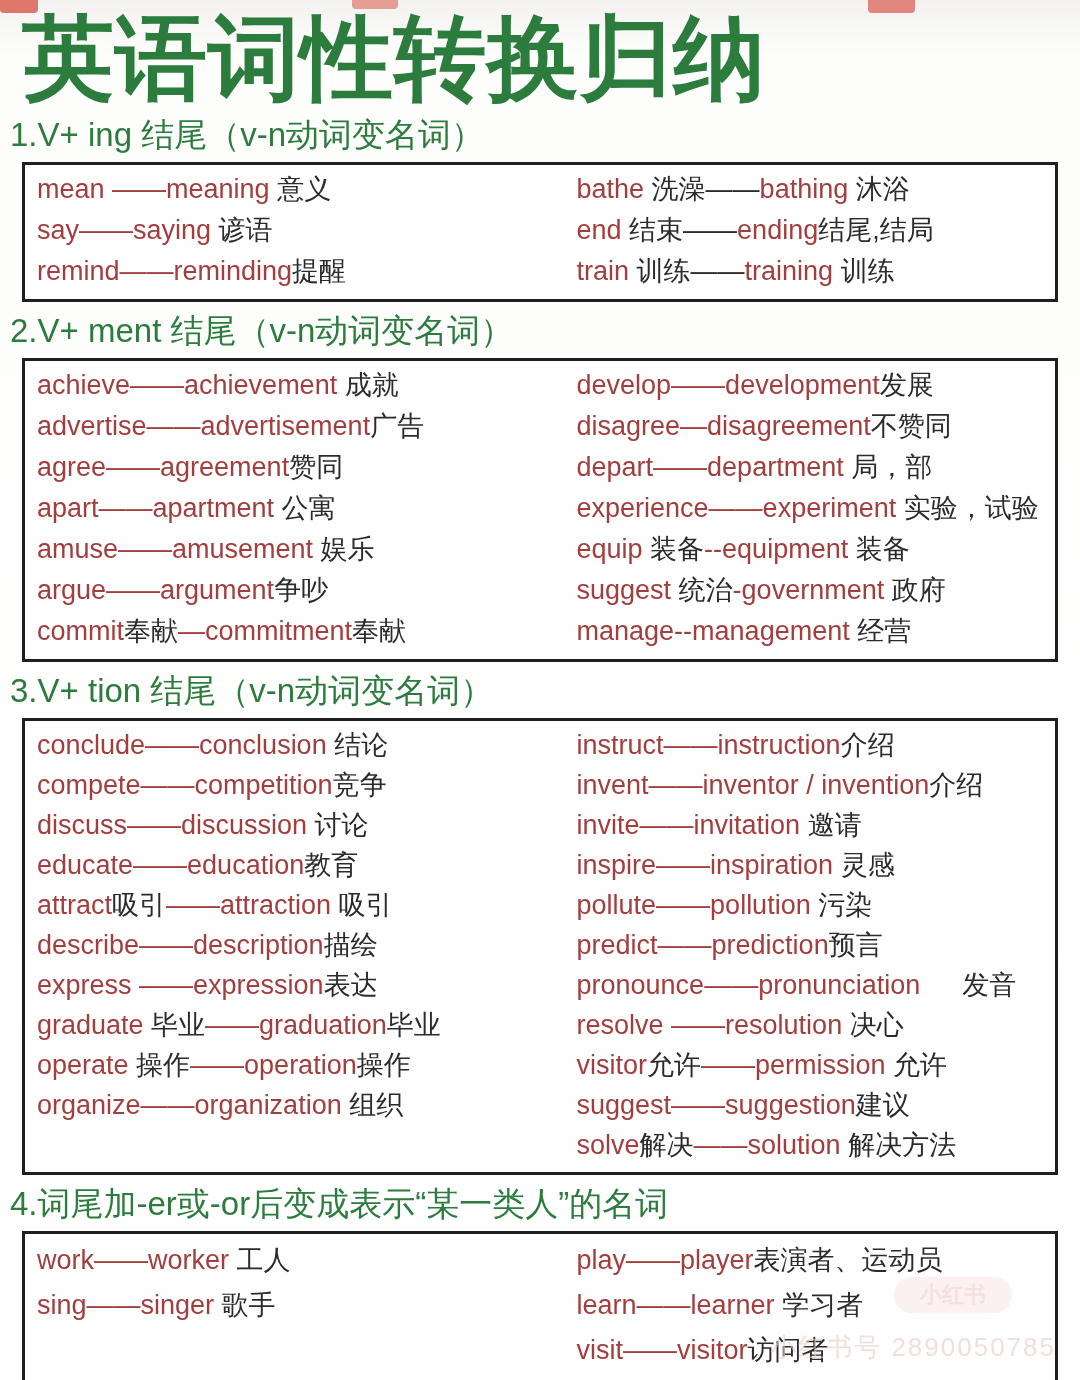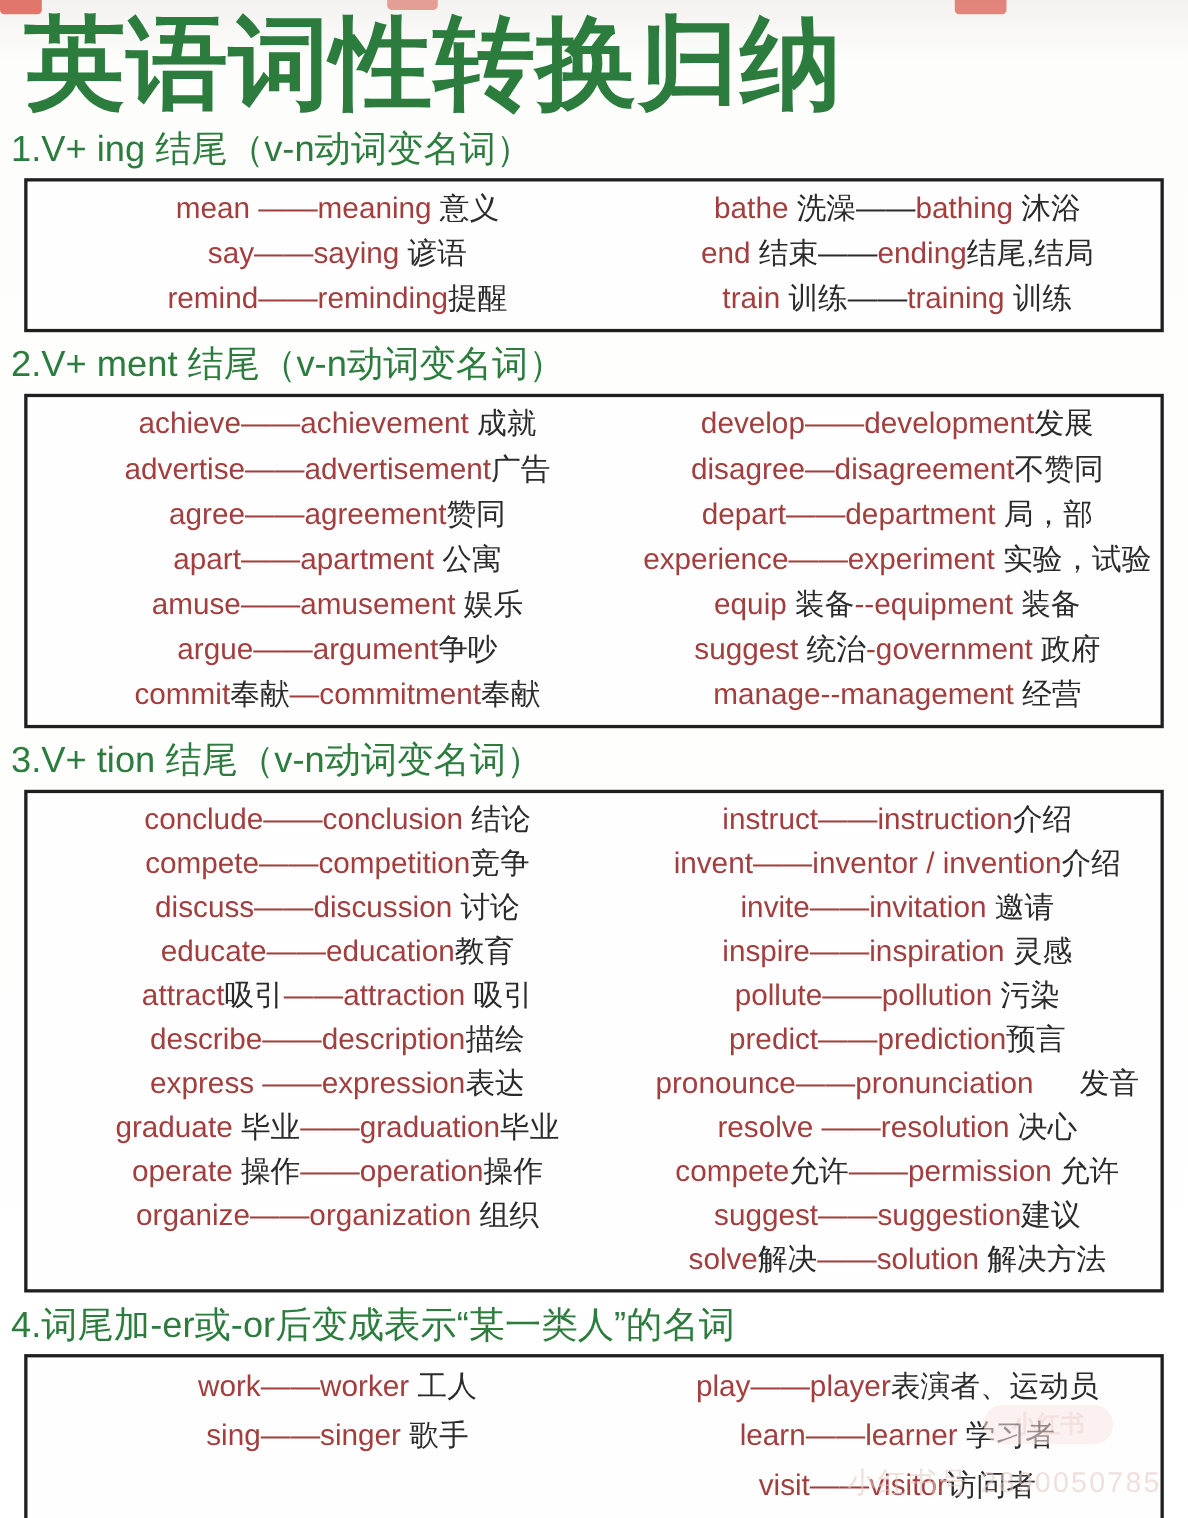--- a/index.html
+++ b/index.html
@@ -23,21 +23,21 @@
     margin:10px 0 8px -12px;
     font-size:33px;line-height:1.15;font-weight:normal;color:#2c7c3e;
     white-space:nowrap;
   }
   .box{
     border:3px solid #1f1f1f;background:#fffefe;
     display:grid;grid-template-columns:53% 47%;
     padding:4px 0 7px 12px;
   }
   .col{min-width:0;}
-  .row{white-space:nowrap;font-size:27px;text-align:center;}
+  .row{white-space:nowrap;font-size:27px;}
   .lh41 .row{line-height:41px;}
   .lh40 .row{line-height:40px;}
   .lh45 .row{line-height:45px;}
   .en{color:#a33e3e;}
   .zh{color:#2b2b2b;}
   .wm-badge{
     position:absolute;right:68px;top:1277px;
     width:118px;height:36px;border-radius:18px;
     background:#f6e7e5;color:#eccac6;opacity:.55;
     font-size:22px;text-align:center;line-height:36px;font-weight:bold;
@@ -115,21 +115,21 @@
         </div>
       <div class="col">
           <div class="row"><span class="en">instruct——instruction</span><span class="zh">介绍</span></div>
           <div class="row"><span class="en">invent——inventor / invention</span><span class="zh">介绍</span></div>
           <div class="row"><span class="en">invite——invitation </span><span class="zh"> 邀请</span></div>
           <div class="row"><span class="en">inspire——inspiration </span><span class="zh">灵感</span></div>
           <div class="row"><span class="en">pollute——pollution </span><span class="zh">污染</span></div>
           <div class="row"><span class="en">predict——prediction</span><span class="zh">预言</span></div>
           <div class="row"><span class="en">pronounce——pronunciation </span><span class="zh">　 发音</span></div>
           <div class="row"><span class="en">resolve ——resolution </span><span class="zh">决心</span></div>
-          <div class="row"><span class="en">compete</span><span class="zh">允许</span><span class="en">——permission </span><span class="zh"> 允许</span></div>
+          <div class="row"><span class="en">visitor</span><span class="zh">允许</span><span class="en">——permission </span><span class="zh"> 允许</span></div>
           <div class="row"><span class="en">suggest——suggestion</span><span class="zh">建议</span></div>
           <div class="row"><span class="en">solve</span><span class="zh">解决</span><span class="en">——solution </span><span class="zh">解决方法</span></div>
         </div>
     </div>
   </div>
 
   <div class="section">
     <div class="sec-header">4.词尾加-er或-or后变成表示“某一类人”的名词</div>
     <div class="box lh45">
       <div class="col">

